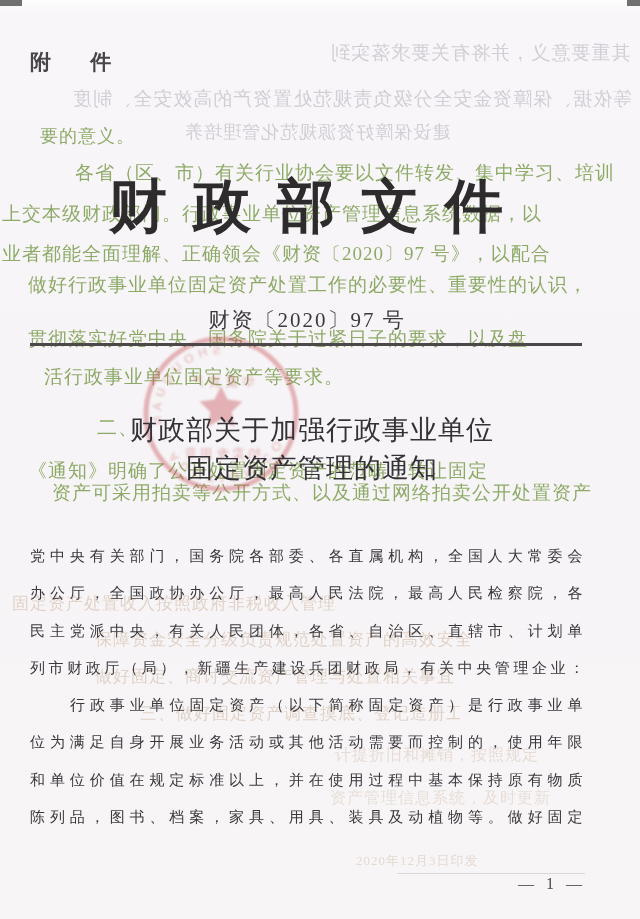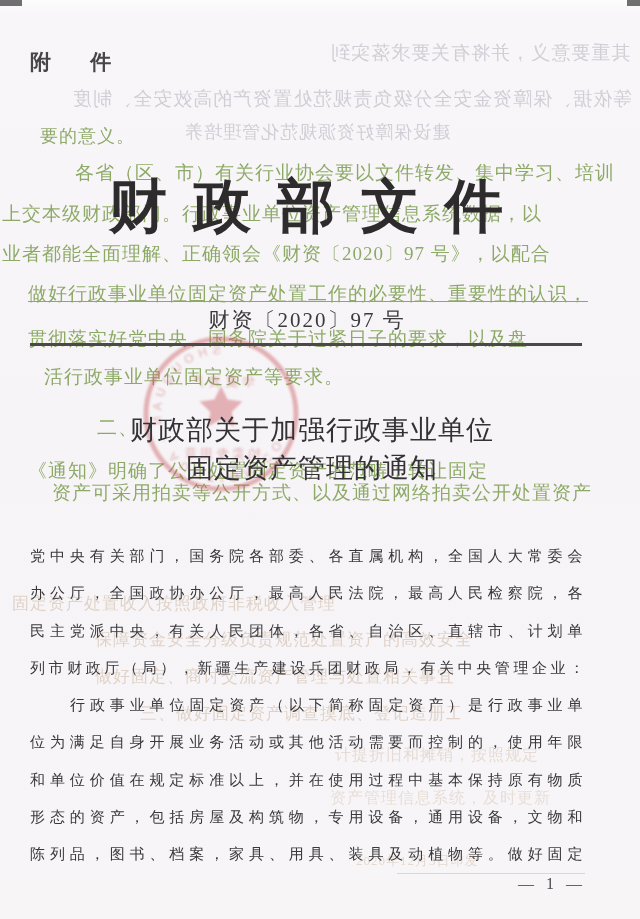--- a/index.html
+++ b/index.html
@@ -46,21 +46,21 @@
 <div class="corner" id="corner-tl"></div>
 <div class="corner" id="corner-tr"></div>
 
 <div class="bleed bl-gray mir" style="left:330px;top:40px;width:300px;font-size:19px;">其重要意义，并将有关要求落实到位管理</div>
 <div class="bleed bl-gray mir" style="left:2px;top:86px;width:630px;font-size:19px;">等依据、保障资金安全分级负责规范处置资产的高效安全、制度</div>
 <div class="bleed bl-gray mir" style="left:140px;top:120px;width:310px;font-size:18px;">建设保障好资源规范化管理培养</div>
 <div class="bleed bl-warm" style="left:40px;top:124px;width:95px;font-size:18px;">要的意义。</div>
 <div class="bleed bl-warm" style="left:75px;top:160px;width:540px;font-size:19px;">各省（区、市）有关行业协会要以文件转发、集中学习、培训等</div>
 <div class="bleed bl-warm" style="left:2px;top:201px;width:628px;font-size:19px;">上交本级财政部门。行政事业单位资产管理信息系统数据，以</div>
 <div class="bleed bl-warm" style="left:2px;top:241px;width:626px;font-size:19px;">业者都能全面理解、正确领会《财资〔2020〕97 号》，以配合</div>
-<div class="bleed bl-warm" style="left:28px;top:281px;width:592px;font-size:19px;text-decoration:underline;">做好行政事业单位固定资产处置工作的必要性、重要性的认识，</div>
+<div class="bleed bl-warm" style="left:28px;top:272px;width:592px;font-size:19px;">做好行政事业单位固定资产处置工作的必要性、重要性的认识，</div>
 <div class="bleed bl-warm" style="left:28px;top:326px;width:590px;font-size:19px;">贯彻落实好党中央、国务院关于过紧日子的要求，以及盘</div>
 <div class="bleed bl-warm" style="left:28px;top:364px;width:372px;font-size:19px;margin-left:16px;">活行政事业单位固定资产等要求。</div>
 <div class="bleed bl-warm" style="left:97px;top:414px;width:46px;font-size:20px;">二、</div>
 <div class="bleed bl-warm" style="left:28px;top:458px;width:590px;font-size:19px;">《通知》明确了公开处置固定资产的范畴；转让固定</div>
 <div class="bleed bl-warm" style="left:52px;top:480px;width:560px;font-size:19px;">资产可采用拍卖等公开方式、以及通过网络拍卖公开处置资产</div>
 <div class="bleed bl-tan" style="left:12px;top:592px;width:345px;font-size:17px;">固定资产处置收入按照政府非税收入管理</div>
 <div class="bleed bl-tan" style="left:95px;top:628px;width:530px;font-size:17px;">保障资金安全分级负责规范处置资产的高效安全</div>
 <div class="bleed bl-tan" style="left:95px;top:665px;width:430px;font-size:17px;">做好固定、商讨交流资产管理与处置相关事宜</div>
 <div class="bleed bl-tan" style="left:140px;top:702px;width:320px;font-size:17px;">三、做好固定资产调查摸底、登记造册工作</div>
 <div class="bleed bl-tan" style="left:335px;top:745px;width:295px;font-size:16px;opacity:.35;">计提折旧和摊销，按照规定</div>
@@ -92,18 +92,17 @@
 </div>
 
 <div id="body-block">
   <div class="body-line">党中央有关部门，国务院各部委、各直属机构，全国人大常委会</div>
   <div class="body-line">办公厅，全国政协办公厅，最高人民法院，最高人民检察院，各</div>
   <div class="body-line">民主党派中央，有关人民团体，各省、自治区、直辖市、计划单</div>
   <div class="body-line tight">列市财政厅（局），新疆生产建设兵团财政局，有关中央管理企业：</div>
   <div class="body-line indent">行政事业单位固定资产（以下简称固定资产）是行政事业单</div>
   <div class="body-line">位为满足自身开展业务活动或其他活动需要而控制的，使用年限</div>
   <div class="body-line">和单位价值在规定标准以上，并在使用过程中基本保持原有物质</div>
-  <div class="body-line">形态的资产，包括房屋及构筑物，专用设备，通用设备，文物和</div>
   <div class="body-line">陈列品，图书、档案，家具、用具、装具及动植物等。做好固定</div>
 </div>
 
 <div id="crease"></div>
 <div id="page-number">— 1 —</div>
 
 </body></html>

